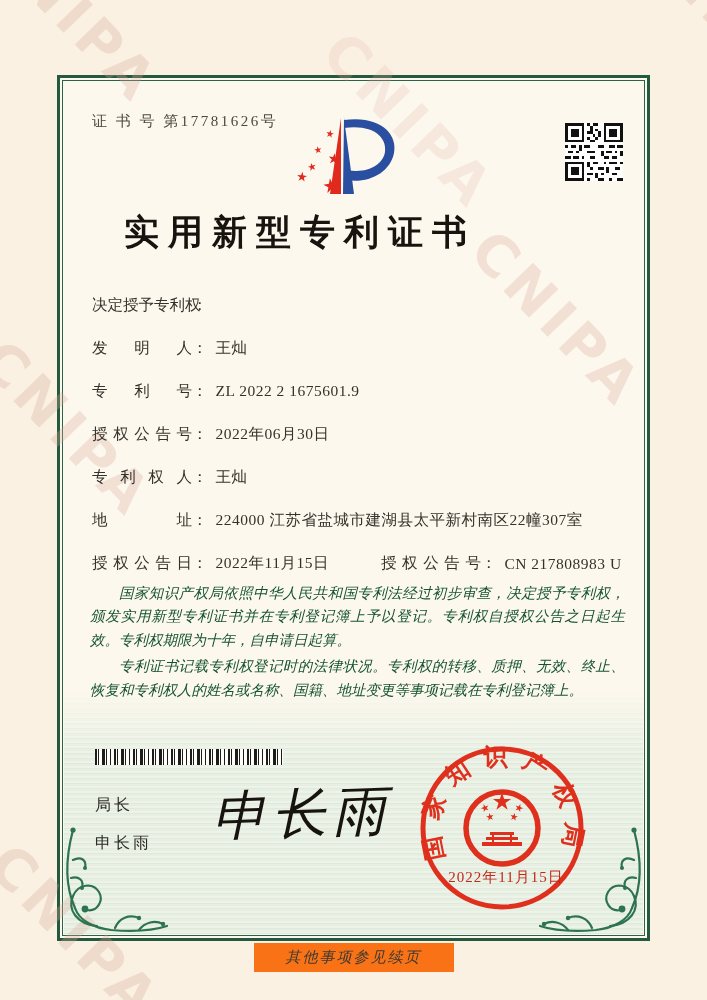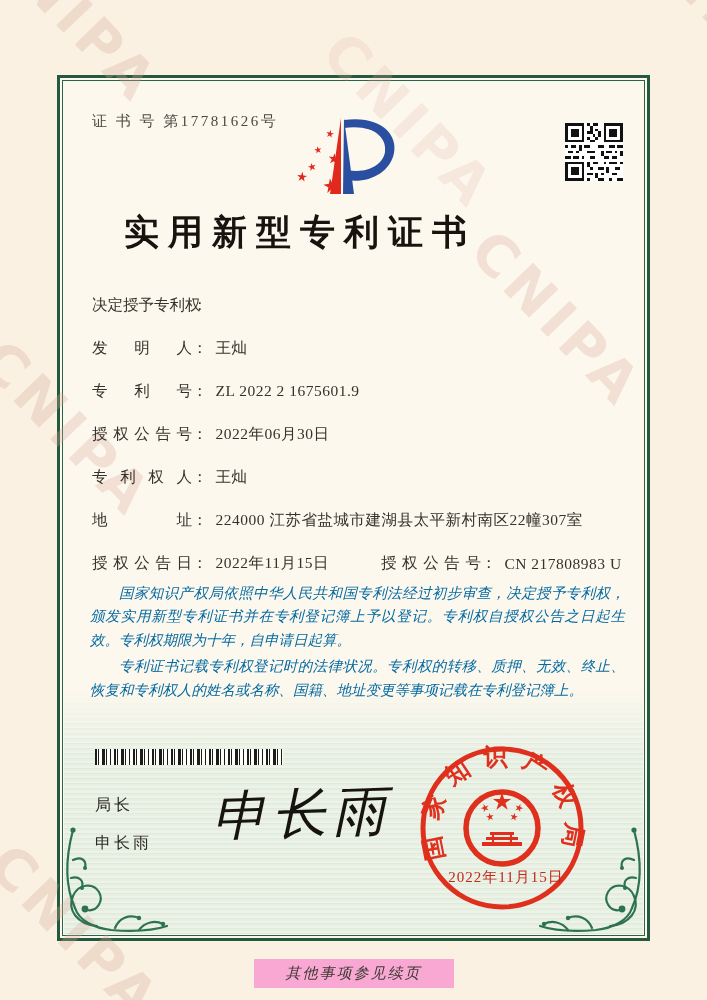--- a/index.html
+++ b/index.html
@@ -34,21 +34,21 @@
          letter-spacing:9px;color:#171410;}
 
   .fields{left:92px;top:295px;width:530px;}
   .field-row{display:flex;align-items:baseline;height:22px;margin-bottom:21px;
              font-size:15.5px;color:#34322c;white-space:nowrap;}
   .flabel{display:inline-block;width:100px;text-align:justify;text-align-last:justify;}
   .colon{margin:0 8px 0 0;}
   .fvalue{letter-spacing:.5px;}
   .pair2{margin-left:52px;display:flex;align-items:center;}
 
-  .paras{left:90px;top:582px;width:535px;font-size:14.5px;line-height:1.62;color:#0369a1;
+  .paras{left:90px;top:582px;width:535px;font-size:14.5px;line-height:1.62;color:#14532d;
          font-style:italic;}
   .paras p{margin:0 0 3px 0;text-align:justify;text-indent:2em;}
 
   .barcode{left:95px;top:749px;width:188px;height:16px;
      background:repeating-linear-gradient(90deg,#1c1c1c 0 2px,#fffdf8 2px 3px,#1c1c1c 3px 4px,#fffdf8 4px 7px,#1c1c1c 7px 10px,#fffdf8 10px 11px,#1c1c1c 11px 12px,#fffdf8 12px 15px,#1c1c1c 15px 16px,#fffdf8 16px 19px);}
 
   .signer-title{left:95px;top:795px;font-size:16px;letter-spacing:3px;color:#2c2a25;
       font-family:Liberation Serif, serif;text-align:right;}
   .signer-name{left:95px;top:833px;font-size:16px;letter-spacing:3px;color:#2c2a25;
       font-family:"Liberation Sans","DejaVu Sans",sans-serif;}
@@ -56,22 +56,22 @@
       letter-spacing:6px;font-style:italic;z-index:4;}
 
   .seal{left:412px;top:740px;z-index:5;}
   .seal-date{left:420px;top:868px;width:172px;text-align:center;font-size:15px;
       letter-spacing:1px;color:#c0291b;z-index:6;}
 
   .page-info{left:57px;top:908px;width:593px;text-align:center;font-size:13.5px;
       letter-spacing:2px;color:#35332d;}
 
   .footer-note{left:0;top:943px;width:707px;text-align:center;z-index:4;}
-  .footer-note span{display:inline-block;background:#f9a8d4;padding:5px 32px;font-size:15px;
-      font-style:italic;letter-spacing:2px;color:#3c3a33;margin-top:16px;}
+  .footer-note span{display:inline-block;background:#f97316;padding:5px 32px;font-size:15px;
+      font-style:italic;letter-spacing:2px;color:#3c3a33;}
 
   .ornament{z-index:6;}
   .orn-right{transform:scaleX(-1);}
 </style>
 </head>
 <body>
 
 <div class="page">
 
   <span class="wm w1">CNIPA</span>

